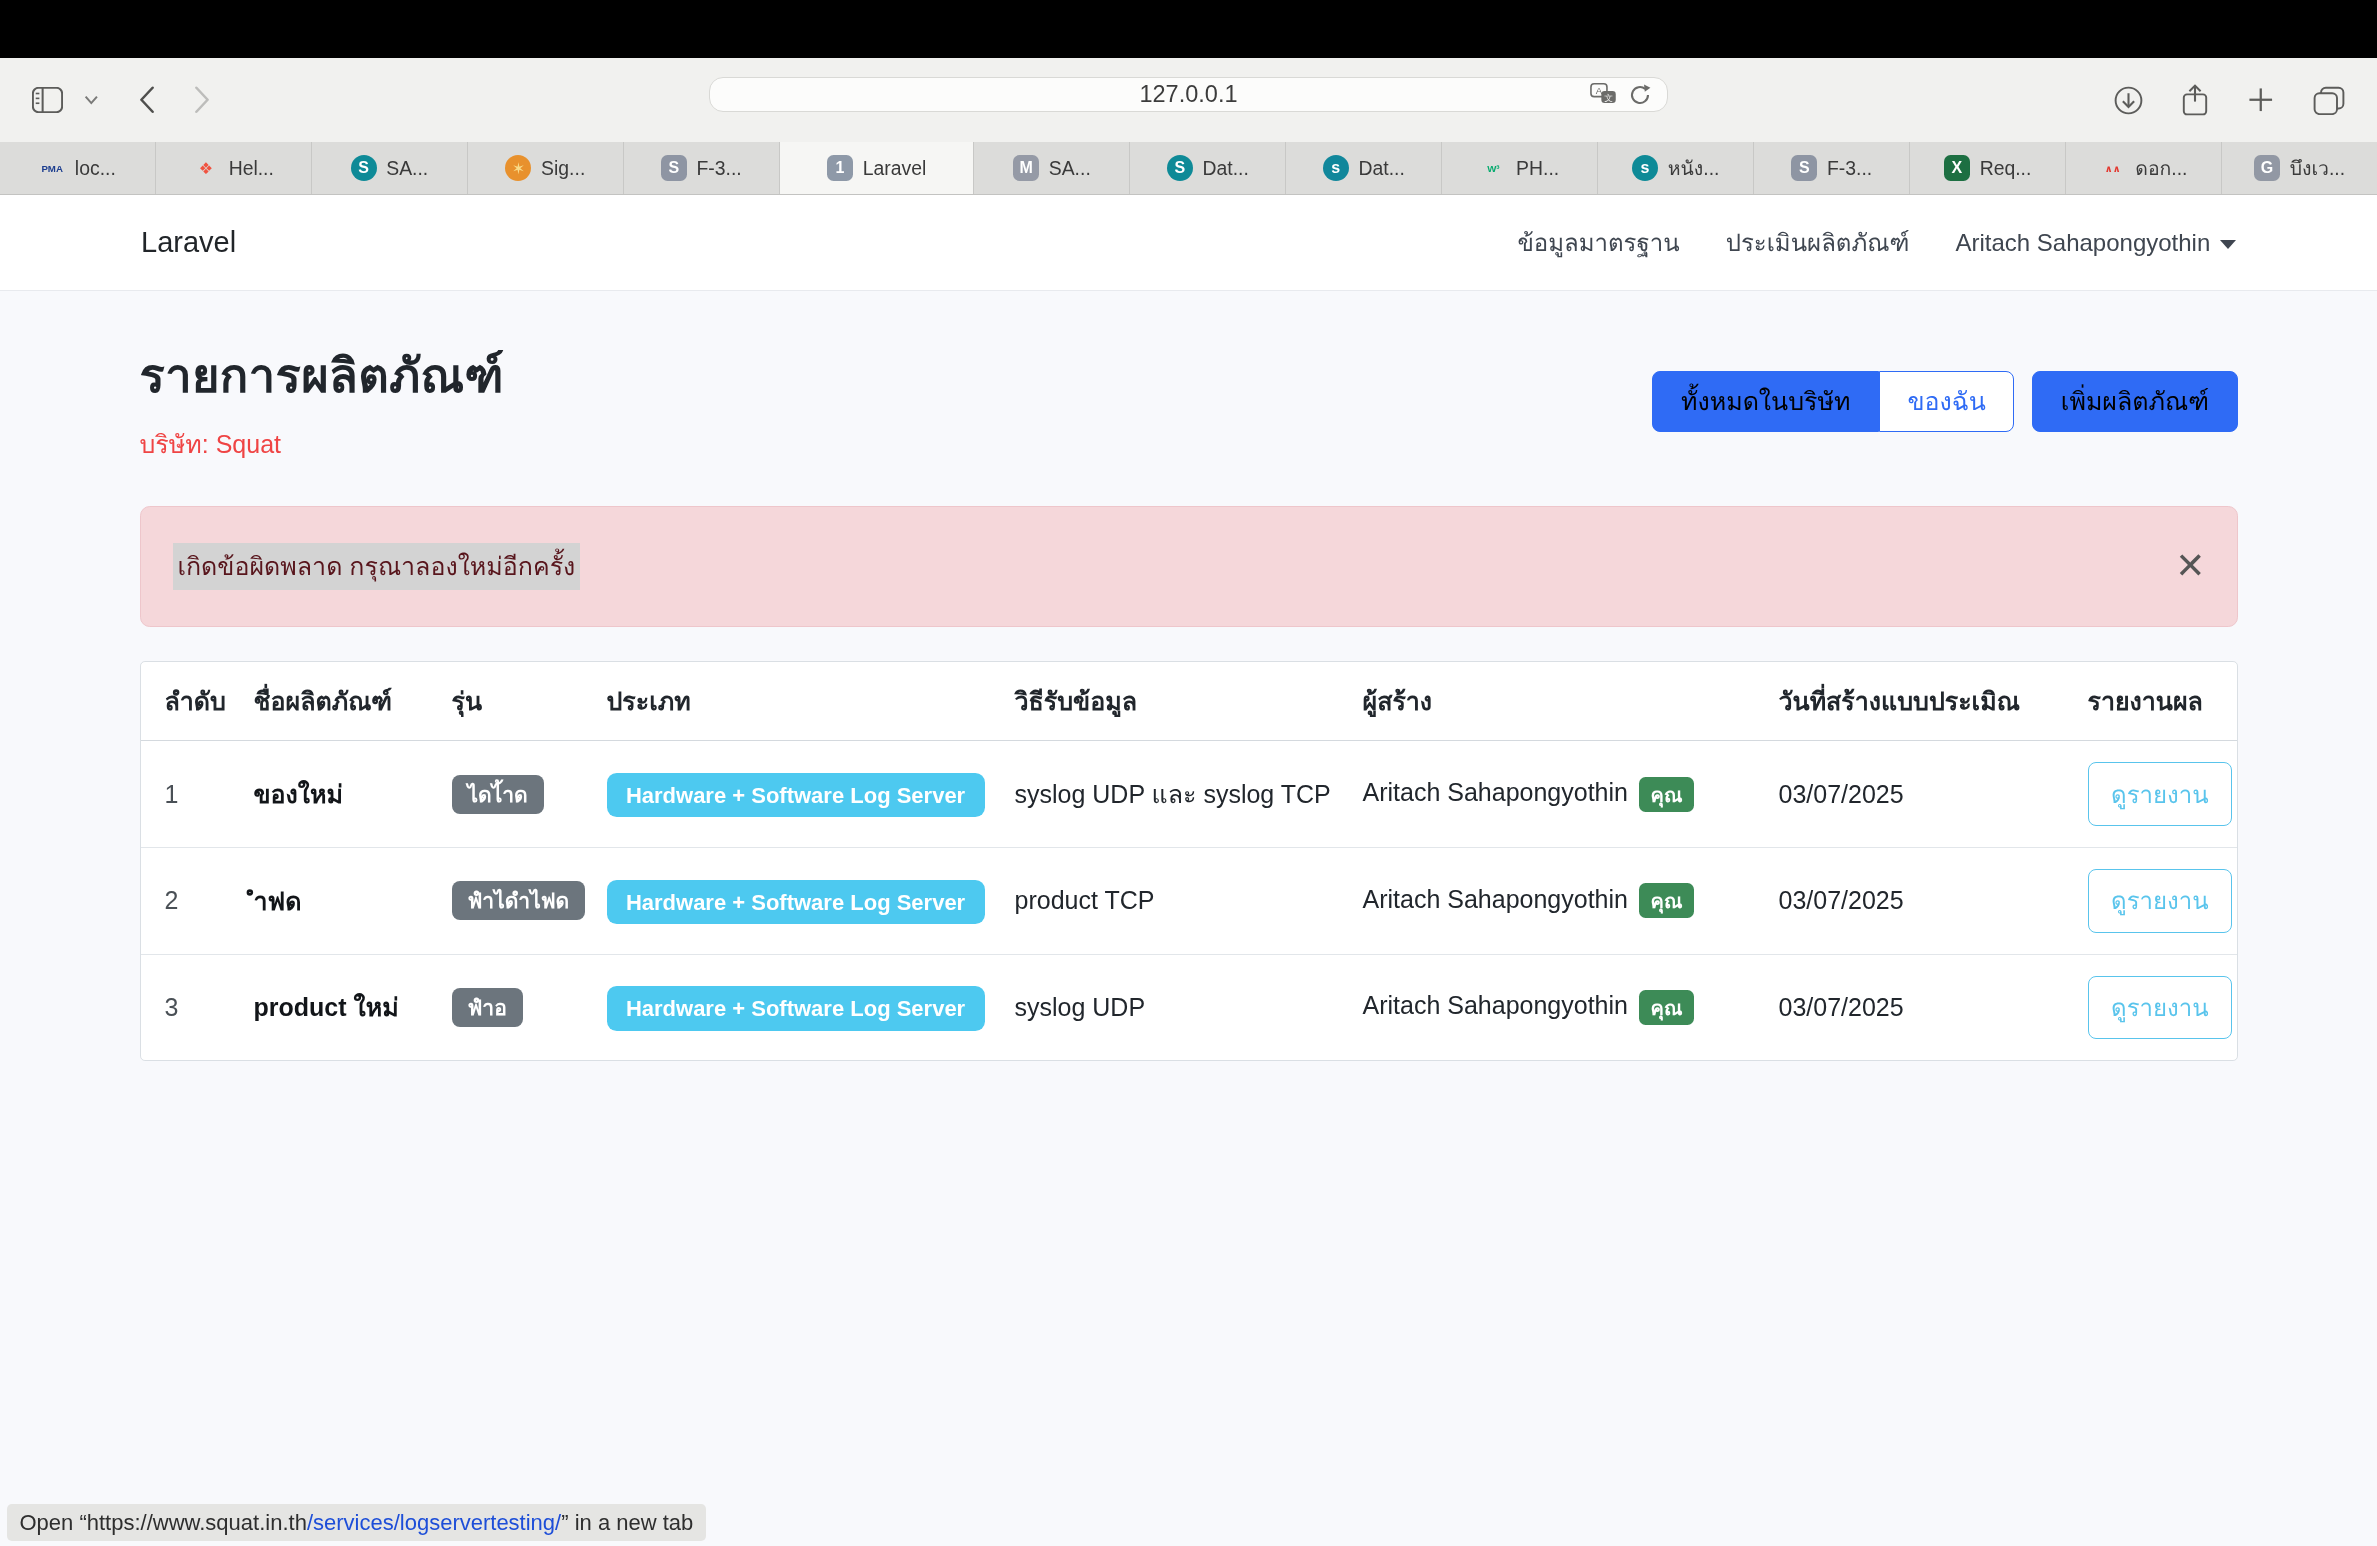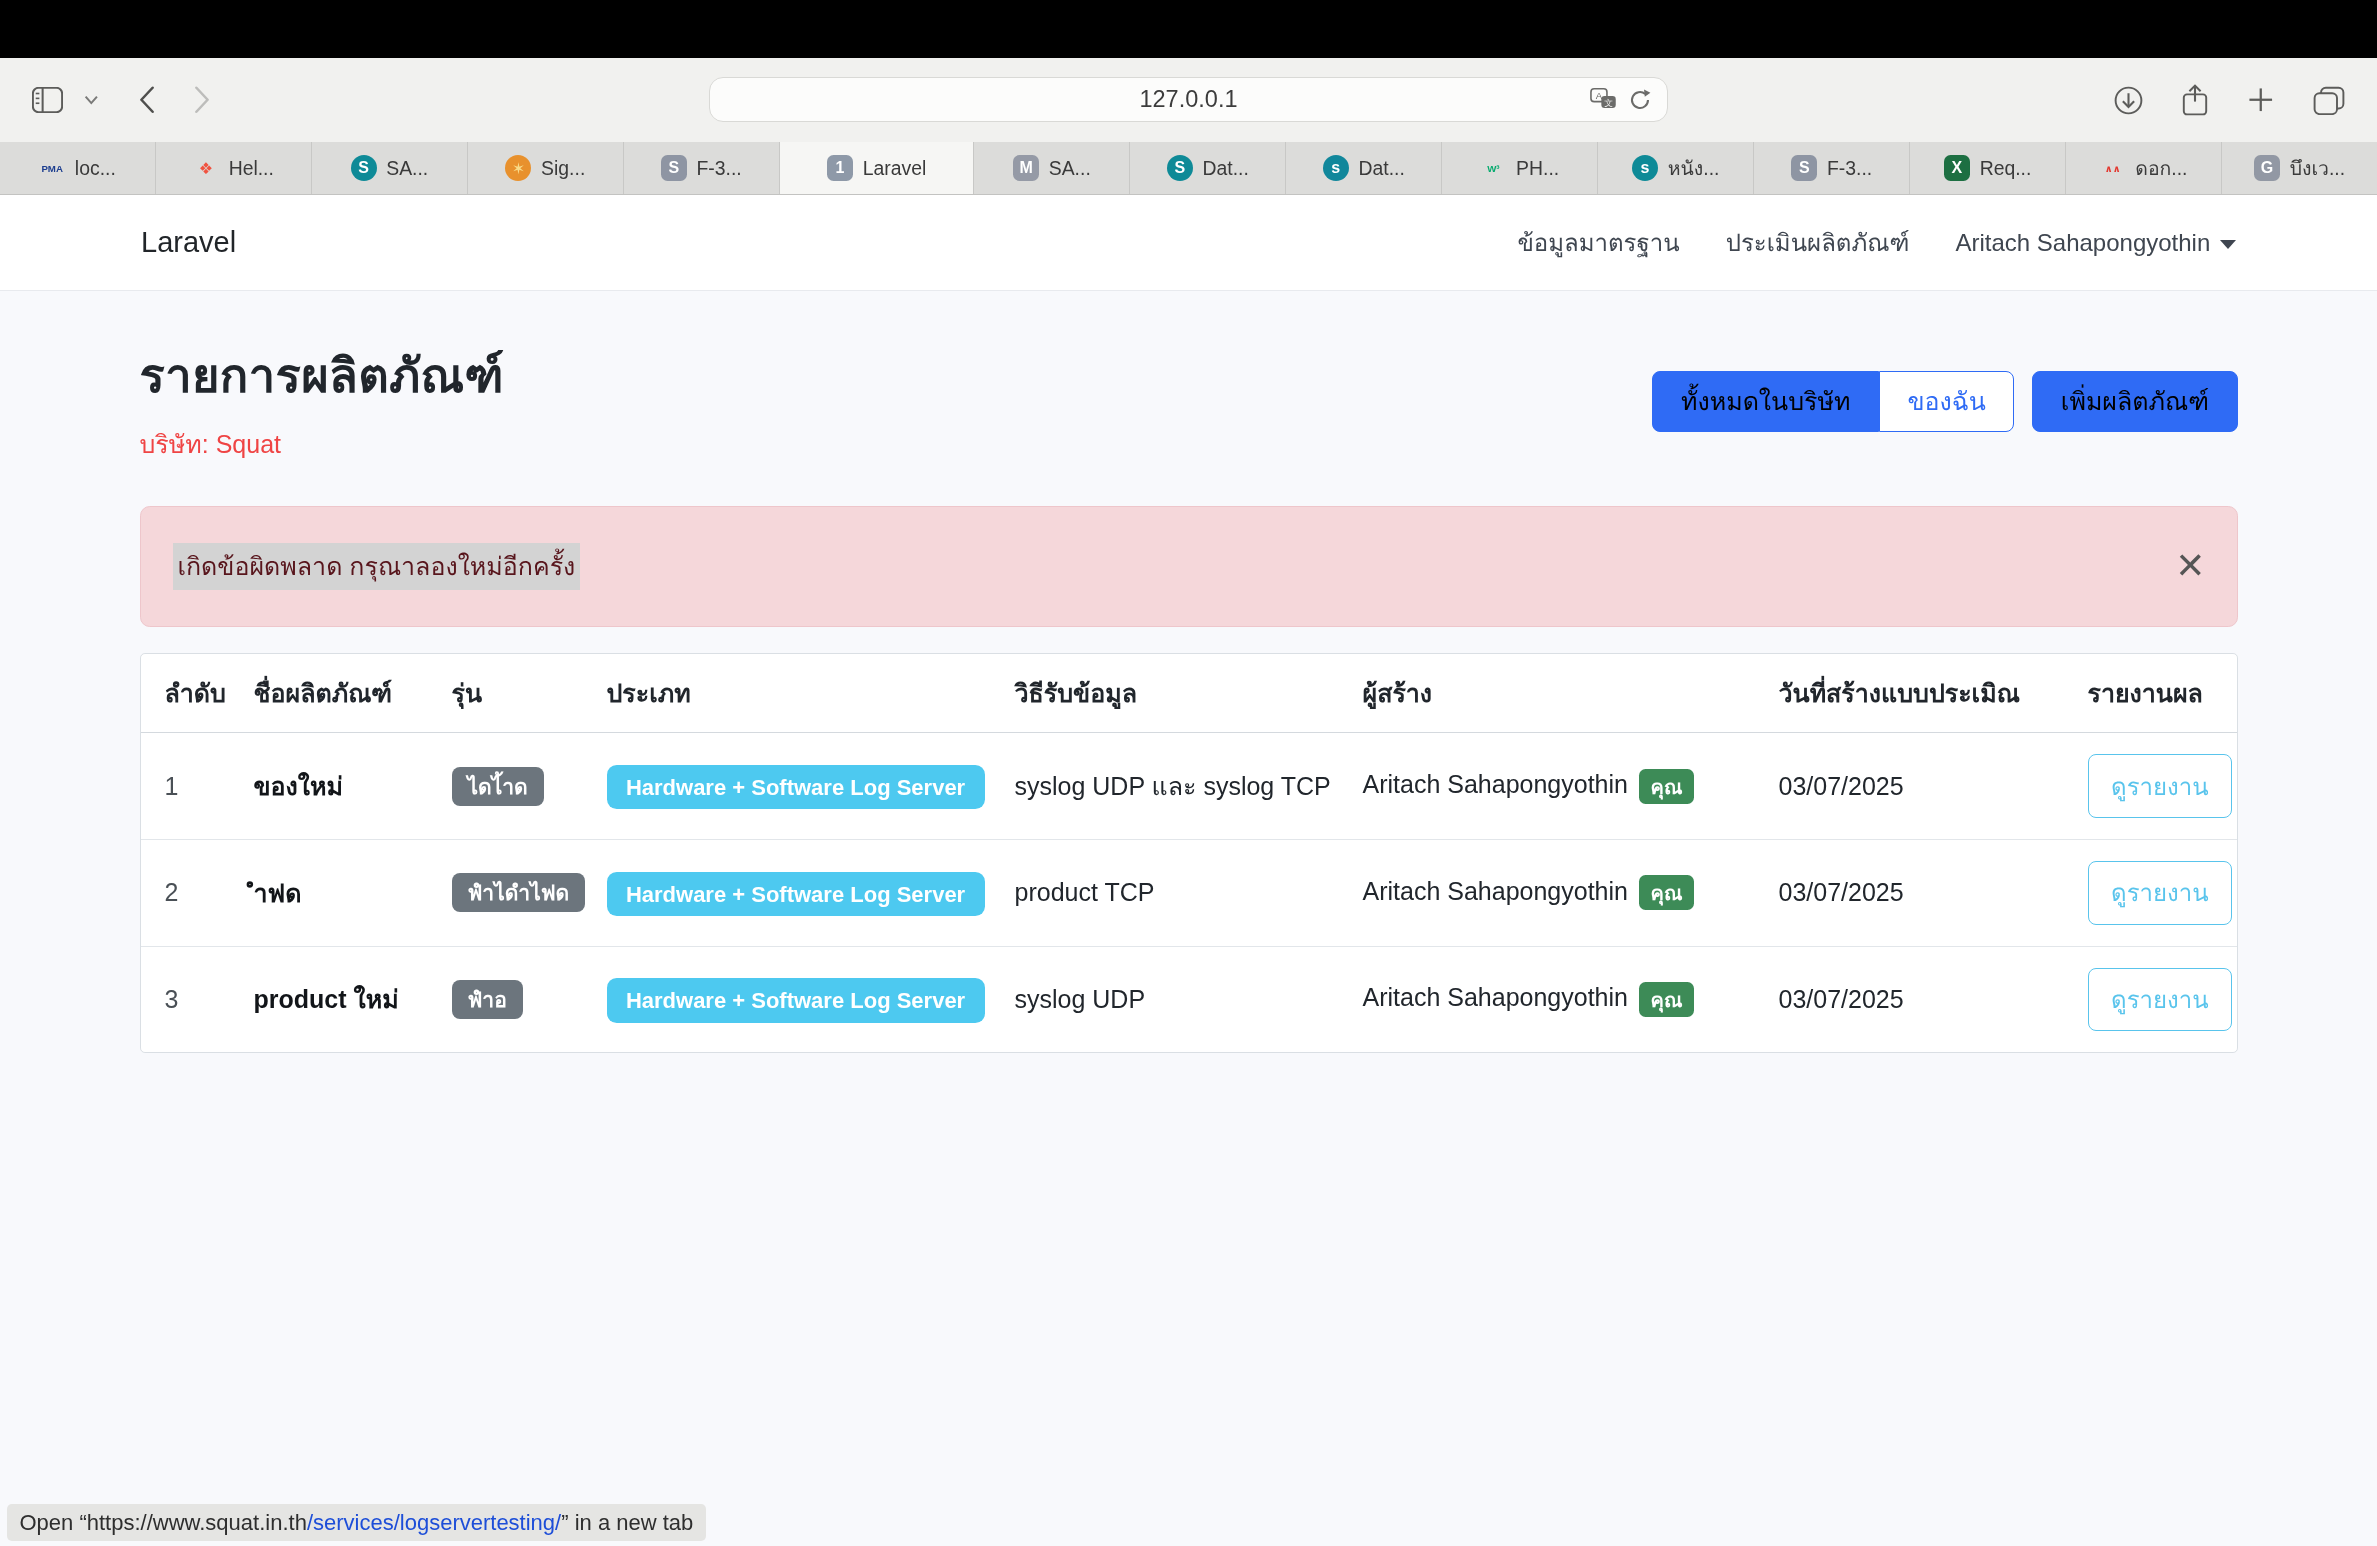--- a/index.html
+++ b/index.html
@@ -4,21 +4,21 @@
 <style>
   * { margin:0; padding:0; box-sizing:border-box; }
   html,body { width:2377px; height:1546px; overflow:hidden;
     font-family:"Liberation Sans","DejaVu Sans",sans-serif; background:#f8f9fc; }
 
   
   .menubar { height:58px; background:#000; }
   .toolbar { height:84px; background:#f1f1ef; display:flex; align-items:center; padding:0 32px; position:relative; }
   .tool-left { display:flex; align-items:center; gap:21px; color:#5c5c5a; }
   .icon-btn { display:flex; align-items:center; justify-content:center; cursor:default; }
-  .urlbar { position:absolute; left:709px; top:19.4px; width:959px; height:45px; background:#fcfcfb;
+  .urlbar { position:absolute; left:709px; top:19.4px; width:959px; height:35px; background:#fcfcfb;
     border:0.8px solid #d9d9d6; border-radius:14px; display:flex; align-items:center; justify-content:center; }
   .urlbar-text { font-size:23.5px; color:#3c3c3c; }
   .urlbar-icons { position:absolute; right:14.6px; top:0; height:100%; display:flex; align-items:center; gap:11.3px; color:#6b6b69; }
   .tool-right { margin-left:auto; display:flex; align-items:center; gap:39px; color:#5c5c5a; }
 
   
   .tabstrip { height:53px; background:#dcdcda; display:flex; border-bottom:0.8px solid #c3c3c1; }
   .tab { flex:1 1 0; display:flex; align-items:center; justify-content:center; gap:9.7px;
     border-right:0.8px solid #c8c8c6; font-size:19.4px; color:#3a3a3a; overflow:hidden; white-space:nowrap; }
   .tab:last-child { border-right:none; }
@@ -49,21 +49,21 @@
   .btn-outline { background:#fff; color:var(--accent); border-color:var(--accent); }
   .seg .btn:first-child { border-top-right-radius:0; border-bottom-right-radius:0; }
   .seg .btn:last-child { border-top-left-radius:0; border-bottom-left-radius:0; }
 
   .alert { margin-top:42px; background:#f5d7da; border:0.8px solid #eec6cb; border-radius:9.7px;
     padding:36px 32px; display:flex; align-items:center; position:relative; }
   .alert-text { font-size:25px; color:#58151c; background:#d3d3d3; padding:3.2px 4.9px; }
   .alert-close { position:absolute; right:31px; top:50%; transform:translateY(-50%);
     font-size:36px; color:#555; cursor:pointer; line-height:1; font-weight:300; }
 
-  .card { margin-top:26px; background:#fff; border:0.8px solid #dadfe4; border-radius:4.9px; overflow:hidden; }
+  .card { margin-top:34px; background:#fff; border:0.8px solid #dadfe4; border-radius:4.9px; overflow:hidden; }
   table { width:100%; border-collapse:collapse; }
   th { text-align:left; font-size:25px; font-weight:bold; color:#21262c; padding:19.4px 0; border-bottom:0.8px solid #d4d9de; }
   td { font-size:25px; color:#21262c; padding:21px 0; border-bottom:0.8px solid #e2e6ea; vertical-align:middle; }
   tr:last-child td { border-bottom:none; }
   .col-no { padding-left:24px; }
   td.col-no { color:#4a5056; }
   .cell-name { font-weight:bold; color:#121519; }
   .badge-model { background:#6c757d; color:#fff; font-weight:bold; font-size:21px; padding:8px 16px; border-radius:8px; white-space:nowrap; }
   .badge-type { background:#4dc9f0; color:#fff; font-weight:bold; font-size:22px; padding:9.7px 19.4px; border-radius:9.7px; white-space:nowrap; }
   .badge-you { background:#3d8b57; color:#fff; font-weight:bold; font-size:20px; padding:6.5px 11.3px; border-radius:6.5px; margin-left:11.3px; white-space:nowrap; }

